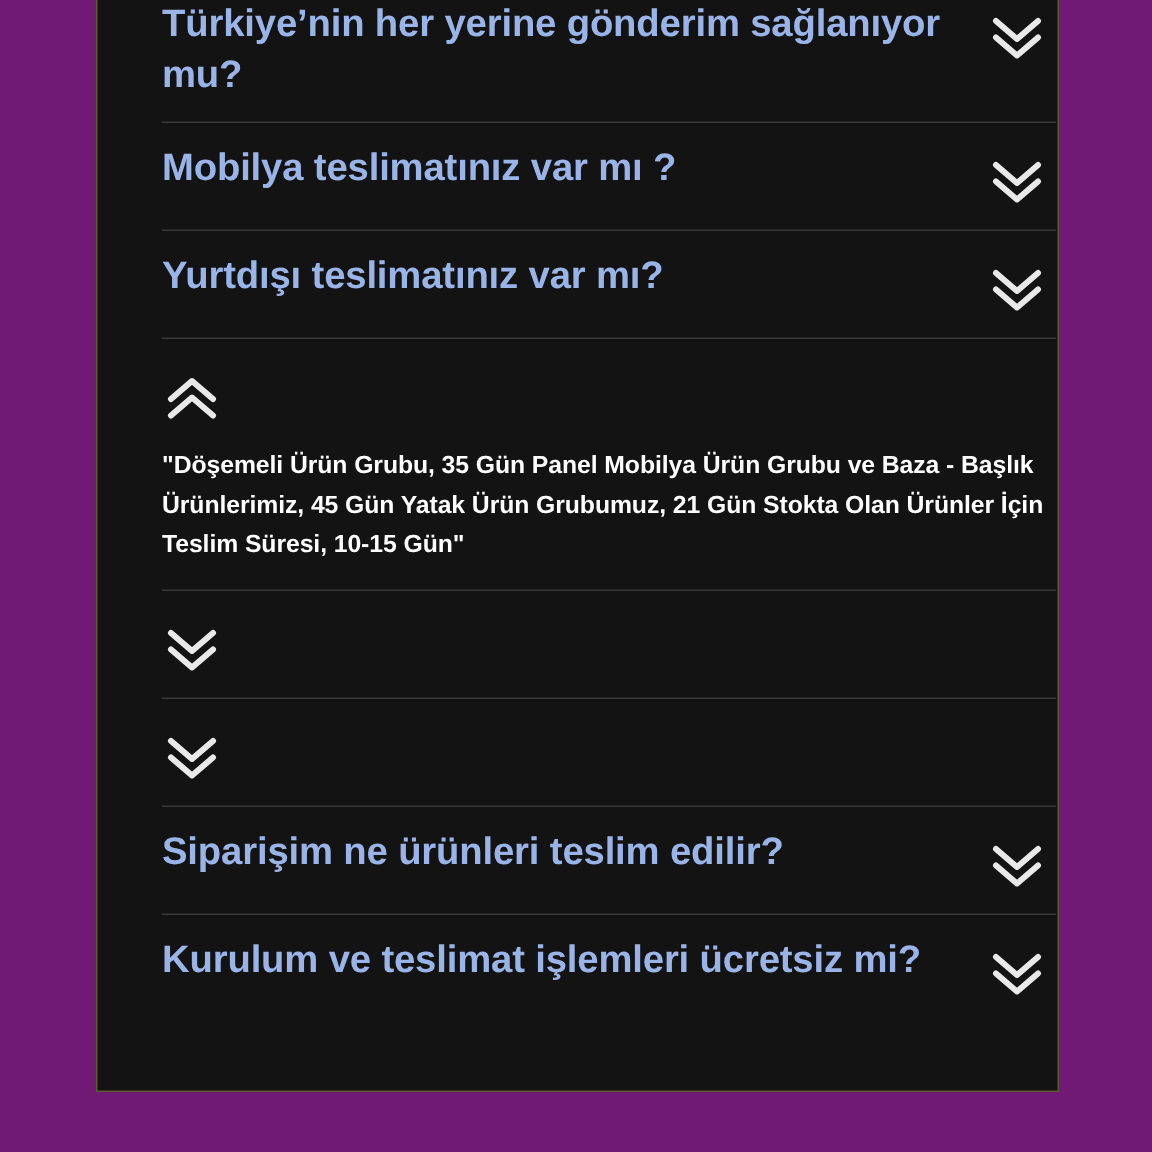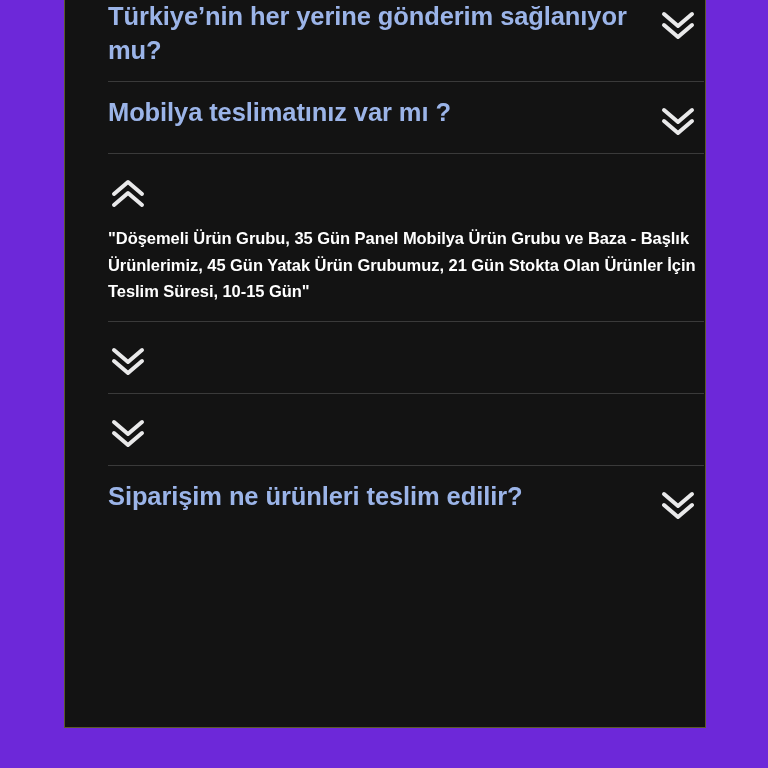--- a/index.html
+++ b/index.html
@@ -11,21 +11,21 @@
     overflow: hidden;
   }
   body {
     font-family: "Liberation Sans", sans-serif;
     -webkit-font-smoothing: antialiased;
   }
   .page {
     position: relative;
     width: 768px;
     height: 768px;
-    background: #6d28d9;
+    background: #701a75;
     box-sizing: border-box;
   }
   
   .panel {
     position: absolute;
     left: 64px;
     top: -20px;
     width: 642px;
     height: 748px;
     border: 1px solid #5c5a2a;
@@ -115,20 +115,32 @@
         <span class="chev">
           <svg width="40" height="38" viewBox="0 0 40 38" fill="none" xmlns="http://www.w3.org/2000/svg">
             <path d="M6 8 L20 20 L34 8" stroke="#e9e9ea" stroke-width="4" stroke-linecap="round" stroke-linejoin="round"></path>
             <path d="M6 19 L20 31 L34 19" stroke="#e9e9ea" stroke-width="4" stroke-linecap="round" stroke-linejoin="round"></path>
           </svg>
         </span>
       </div>
 
     </div>
 
+    <div class="faq-item">
+      <div class="faq-head">
+        <div class="faq-q">Yurtdışı teslimatınız var mı?</div>
+        <span class="chev">
+          <svg width="40" height="38" viewBox="0 0 40 38" fill="none" xmlns="http://www.w3.org/2000/svg">
+            <path d="M6 8 L20 20 L34 8" stroke="#e9e9ea" stroke-width="4" stroke-linecap="round" stroke-linejoin="round"></path>
+            <path d="M6 19 L20 31 L34 19" stroke="#e9e9ea" stroke-width="4" stroke-linecap="round" stroke-linejoin="round"></path>
+          </svg>
+        </span>
+      </div>
+
+    </div>
 
     <div class="faq-item">
       <div class="faq-head">
         <span class="chev">
           <svg width="40" height="38" viewBox="0 0 40 38" fill="none" xmlns="http://www.w3.org/2000/svg">
             <path d="M6 20 L20 8 L34 20" stroke="#e9e9ea" stroke-width="4" stroke-linecap="round" stroke-linejoin="round"></path>
             <path d="M6 31 L20 19 L34 31" stroke="#e9e9ea" stroke-width="4" stroke-linecap="round" stroke-linejoin="round"></path>
           </svg>
         </span>
       </div>
@@ -165,15 +177,27 @@
         <span class="chev">
           <svg width="40" height="38" viewBox="0 0 40 38" fill="none" xmlns="http://www.w3.org/2000/svg">
             <path d="M6 8 L20 20 L34 8" stroke="#e9e9ea" stroke-width="4" stroke-linecap="round" stroke-linejoin="round"></path>
             <path d="M6 19 L20 31 L34 19" stroke="#e9e9ea" stroke-width="4" stroke-linecap="round" stroke-linejoin="round"></path>
           </svg>
         </span>
       </div>
 
     </div>
 
+    <div class="faq-item">
+      <div class="faq-head">
+        <div class="faq-q">Kurulum ve teslimat işlemleri ücretsiz mi?</div>
+        <span class="chev">
+          <svg width="40" height="38" viewBox="0 0 40 38" fill="none" xmlns="http://www.w3.org/2000/svg">
+            <path d="M6 8 L20 20 L34 8" stroke="#e9e9ea" stroke-width="4" stroke-linecap="round" stroke-linejoin="round"></path>
+            <path d="M6 19 L20 31 L34 19" stroke="#e9e9ea" stroke-width="4" stroke-linecap="round" stroke-linejoin="round"></path>
+          </svg>
+        </span>
+      </div>
+
+    </div>
 
   </div>
 </div>
 
 </body></html>

